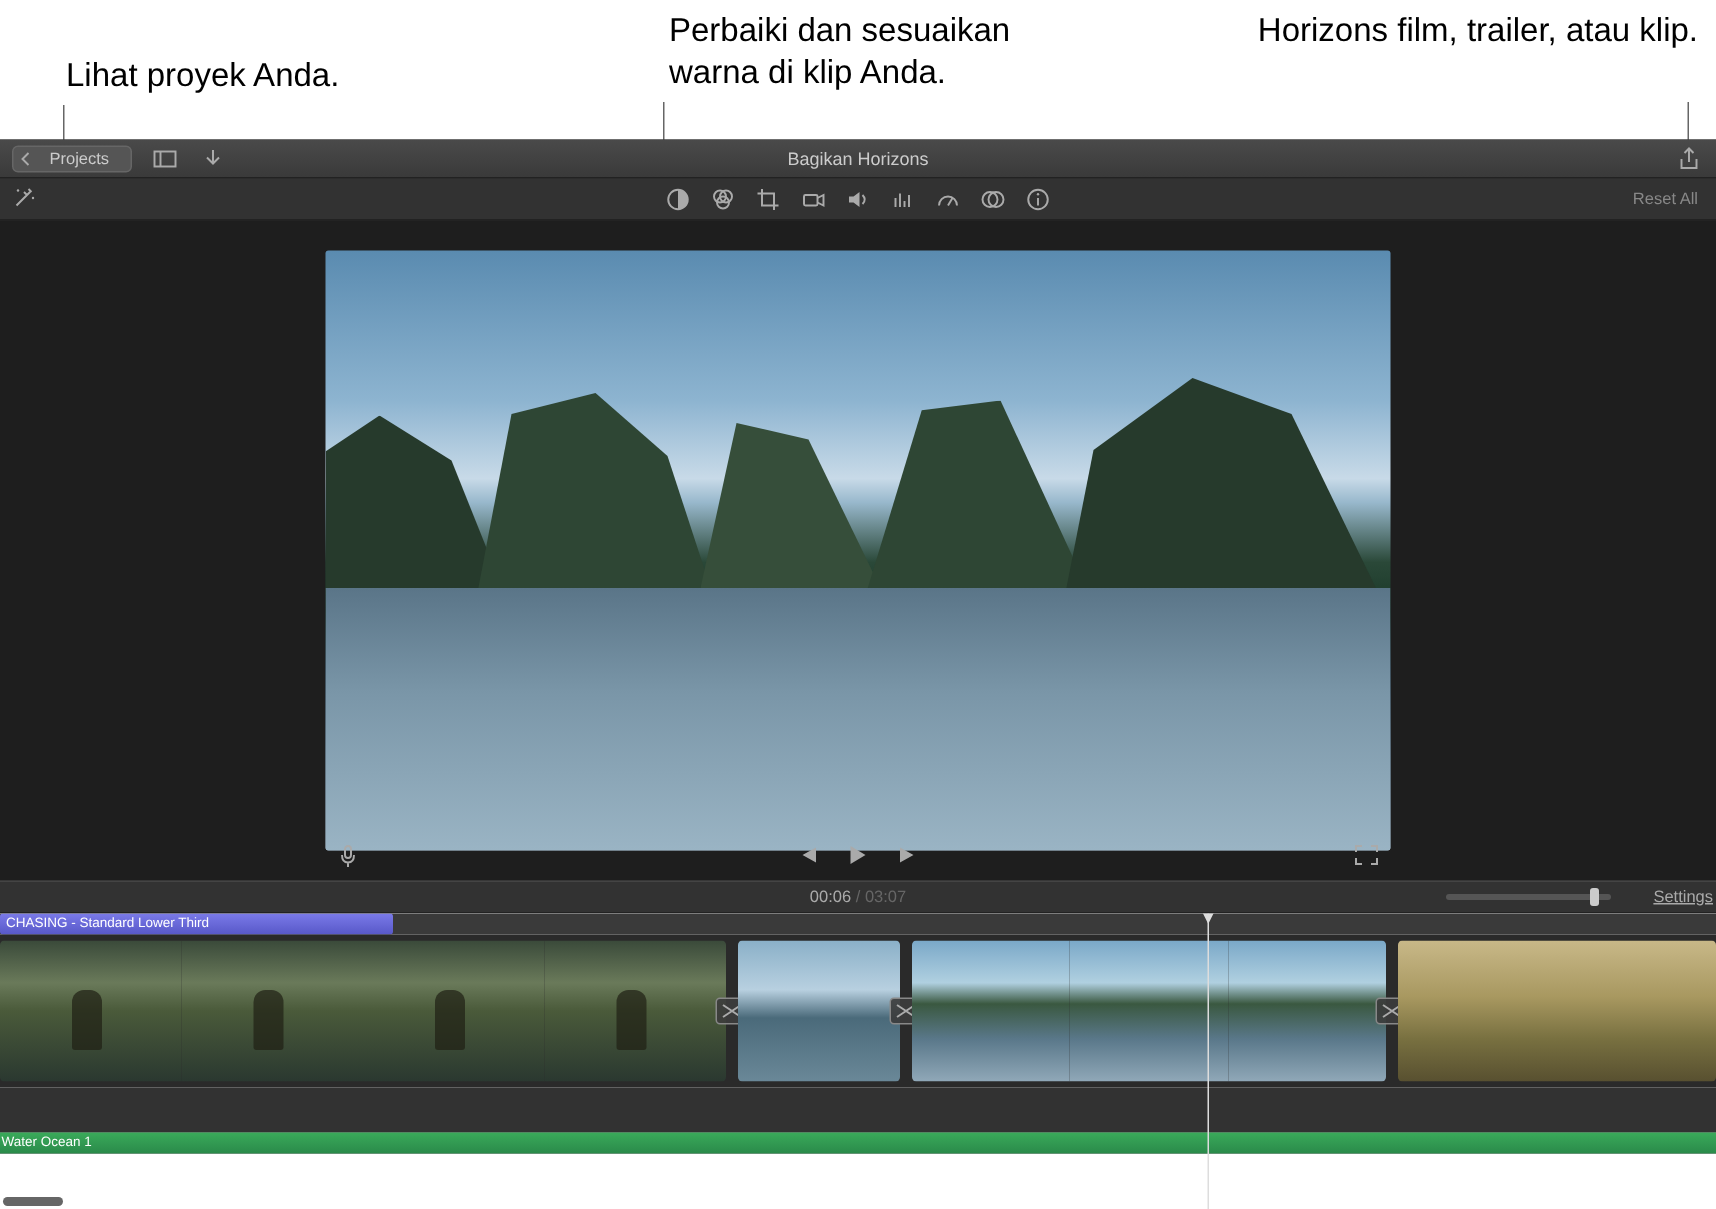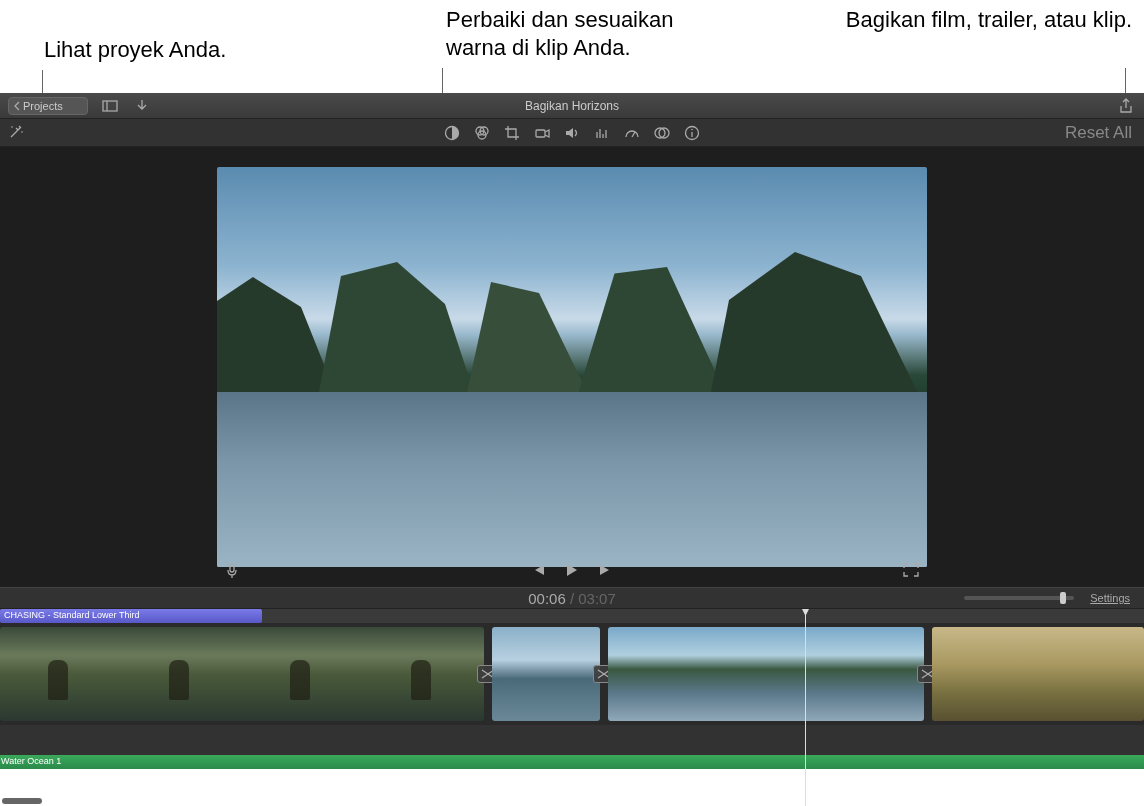--- a/index.html
+++ b/index.html
@@ -14,56 +14,56 @@
     .callout-line { position: absolute; background: #666; }
     .line-left { left: 42px; top: 70px; width: 1px; height: 33px; }
     .line-mid { left: 442px; top: 68px; width: 1px; height: 68px; }
     .line-right { right: 18px; top: 68px; width: 1px; height: 34px; }
 
     
     .app { position: absolute; top: 93px; left: 0; right: 0; bottom: 0; background: #2a2a2a; }
     
     
     .topbar { height: 26px; background: linear-gradient(#4a4a4a, #3a3a3a); display: flex; align-items: center; padding: 0 8px; position: relative; border-bottom: 1px solid #222; }
-    .projects-btn { background: #555; border: 1px solid #666; border-radius: 4px; padding: 2px 24px 2px 4px; color: #ccc; font-size: 11px; display: flex; align-items: center; gap: 2px; cursor: pointer; }
+    .projects-btn { background: #555; border: 1px solid #666; border-radius: 4px; padding: 2px 14px 2px 4px; color: #ccc; font-size: 11px; display: flex; align-items: center; gap: 12px; cursor: pointer; }
     .tb-icon { width: 20px; height: 16px; display: flex; align-items: center; justify-content: center; margin-left: 12px; cursor: pointer; }
     .project-title { position: absolute; left: 50%; transform: translateX(-50%); color: #ccc; font-size: 12px; }
     .share-btn { margin-left: auto; width: 20px; height: 20px; display: flex; align-items: center; justify-content: center; cursor: pointer; }
     
     
     .adjustbar { height: 28px; background: #323232; display: flex; align-items: center; position: relative; border-bottom: 1px solid #222; }
     .wand-btn { margin-left: 8px; width: 18px; height: 18px; cursor: pointer; }
     .adjust-icons { position: absolute; left: 50%; transform: translateX(-50%); display: flex; gap: 14px; }
     .adj-icon { width: 16px; height: 16px; display: flex; align-items: center; justify-content: center; cursor: pointer; }
-    .reset-btn { margin-left: auto; margin-right: 12px; color: #888; font-size: 17px; cursor: pointer; }
+    .reset-btn { margin-left: auto; margin-right: 12px; color: #888; font-size: 11px; cursor: pointer; }
     
     
     .viewer { height: 440px; background: #1e1e1e; display: flex; flex-direction: column; align-items: center; justify-content: center; position: relative; }
     .video-frame { width: 710px; height: 400px; background: linear-gradient(to bottom, #5a8bb0 0%, #8db4d0 25%, #c8dae8 38%, #98b8cc 42%, #2a4838 52%, #1a3828 60%, #3a5a70 70%, #809fb8 85%, #a8c0d0 100%); position: relative; overflow: hidden; border-radius: 2px; }
     
     .mtn { position: absolute; background: #263a2c; }
     .mtn1 { left: 0; top: 110px; width: 120px; height: 120px; clip-path: polygon(0 100%, 0 20%, 30% 0, 70% 25%, 100% 100%); }
     .mtn2 { left: 100px; top: 95px; width: 160px; height: 140px; clip-path: polygon(0 100%, 15% 10%, 50% 0, 80% 30%, 100% 100%); background: #2e4634; }
     .mtn3 { left: 250px; top: 115px; width: 120px; height: 110px; clip-path: polygon(0 100%, 20% 0, 60% 10%, 100% 100%); background: #364e3a; }
     .mtn4 { left: 360px; top: 100px; width: 150px; height: 130px; clip-path: polygon(0 100%, 25% 5%, 60% 0, 100% 100%); background: #2e4634; }
     .mtn5 { right: 0; top: 85px; width: 220px; height: 160px; clip-path: polygon(0 100%, 10% 30%, 40% 0, 70% 15%, 100% 100%); background: #263a2c; }
     .water { position: absolute; bottom: 0; left: 0; right: 0; height: 175px; background: linear-gradient(to bottom, #5a7588 0%, #7a96a8 40%, #9ab4c4 100%); }
     
     .playback-controls { position: absolute; bottom: 8px; left: 50%; transform: translateX(-50%); display: flex; gap: 18px; }
     .pb-btn { width: 16px; height: 16px; cursor: pointer; }
     .mic-btn { position: absolute; bottom: 8px; left: 225px; width: 16px; height: 16px; cursor: pointer; }
     .fullscreen-btn { position: absolute; bottom: 8px; right: 225px; width: 16px; height: 16px; cursor: pointer; }
     
     
     .timebar { height: 22px; background: #323232; display: flex; align-items: center; position: relative; border-top: 1px solid #444; border-bottom: 1px solid #222; }
-    .timecode { position: absolute; left: 50%; transform: translateX(-50%); color: #aaa; font-size: 15px; }
+    .timecode { position: absolute; left: 50%; transform: translateX(-50%); color: #aaa; font-size: 11px; }
     .timecode .dur { color: #666; }
     .zoom-slider { position: absolute; right: 70px; width: 110px; height: 4px; background: #555; border-radius: 2px; }
     .zoom-handle { position: absolute; right: 8px; top: -4px; width: 6px; height: 12px; background: #ccc; border-radius: 2px; }
-    .settings-btn { position: absolute; right: 14px; color: #aaa; font-size: 11px; cursor: pointer; text-decoration: underline; }
+    .settings-btn { position: absolute; right: 2px; color: #aaa; font-size: 11px; cursor: pointer; text-decoration: underline; }
     
     
     .timeline { height: 197px; background: #ffffff; position: relative; overflow: hidden; }
     .title-track { height: 14px; background: #3a3a3a; position: relative; }
     .title-clip { position: absolute; left: 0; top: 0; height: 14px; width: 262px; background: linear-gradient(#7a7ae8, #5858c8); color: #fff; font-size: 9px; padding: 1px 4px; border-radius: 2px; }
     .video-track { height: 102px; display: flex; gap: 4px; padding: 4px 0; background: #2a2a2a; position: relative; }
     .clip { height: 94px; border-radius: 3px; position: relative; overflow: hidden; display: flex; }
     .thumb { height: 94px; background-size: cover; }
     .clip1 { width: 490px; }
     .clip1 .thumb { flex: 1; background: linear-gradient(to bottom, #3a4a3a 0%, #6a7a5a 30%, #4a5a3a 50%, #2a3830 100%); position:relative; }
@@ -86,21 +86,21 @@
     svg { display: block; }
     .ico-stroke { stroke: #aaa; stroke-width: 1.3; fill: none; }
     .ico-fill { fill: #aaa; }
   </style>
 </head>
 <body>
 
 <div class="callouts">
   <div class="callout callout-mid">Perbaiki dan sesuaikan warna di klip Anda.</div>
   <div class="callout callout-left">Lihat proyek Anda.</div>
-  <div class="callout callout-right">Bagikan film, trailer, atau klip.</div>
+  <div class="callout callout-right">Horizons film, trailer, atau klip.</div>
   <div class="callout-line line-left"></div>
   <div class="callout-line line-mid"></div>
   <div class="callout-line line-right"></div>
 </div>
 
 <div class="app">
 
   <div class="topbar">
     <div class="projects-btn">
       <svg width="8" height="10">

